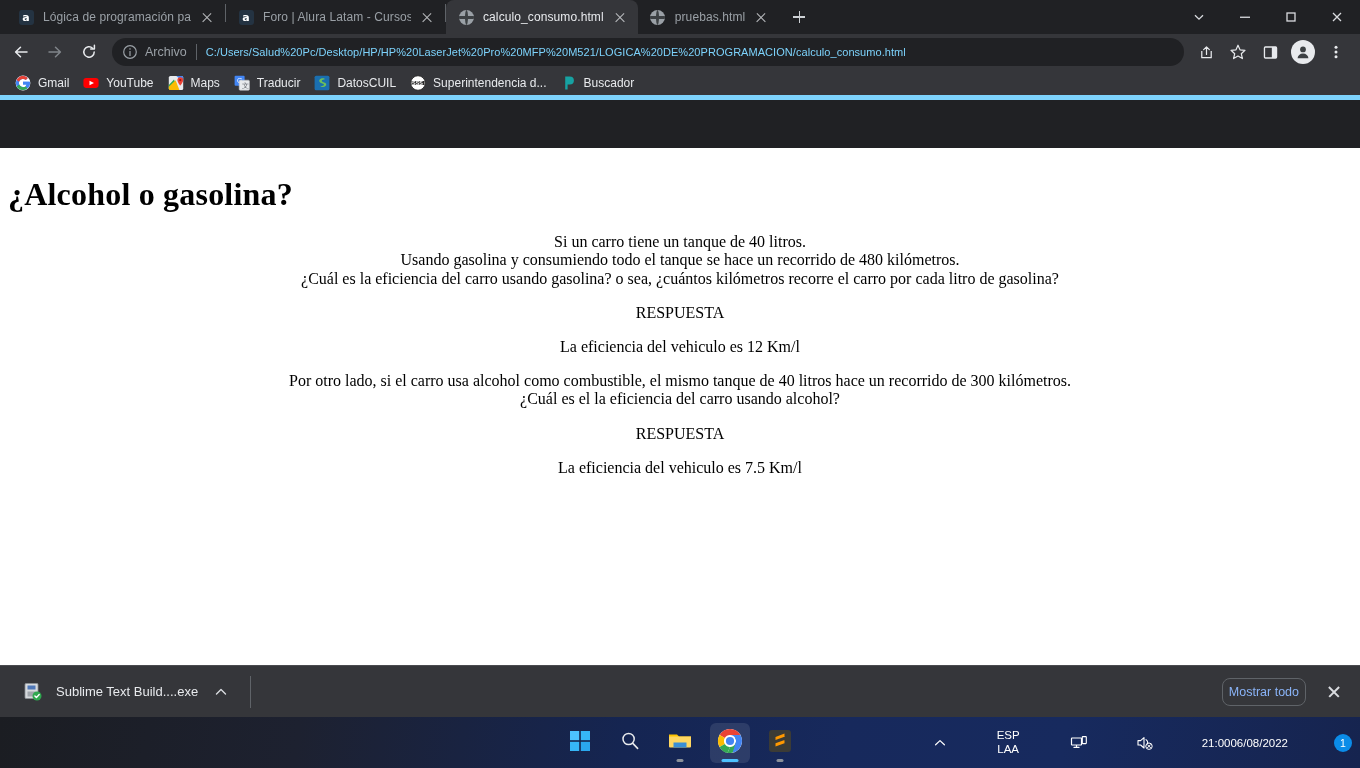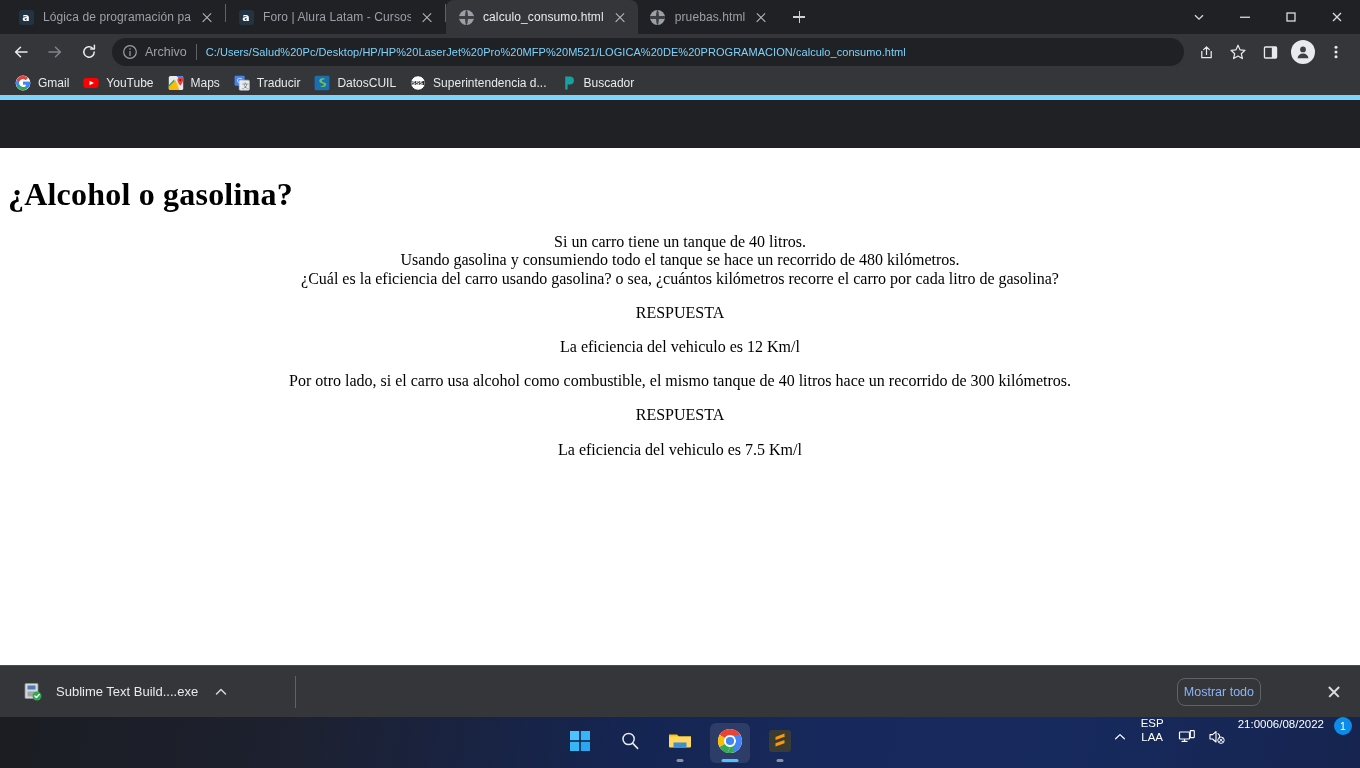--- a/index.html
+++ b/index.html
@@ -255,21 +255,20 @@
   
   #downloads {
     position: absolute;
     left: 0; top: 665px;
     width: 1360px; height: 52px;
     background: #35363a;
     border-top: 1px solid #4a4b4f;
     display: flex;
     align-items: center;
     padding: 0 12px;
-    gap: 45px;
   }
   #dl-item {
     display: flex;
     align-items: center;
     height: 36px;
     padding: 0 4px 0 10px;
     border-radius: 6px;
   }
   #dl-icon { width: 22px; height: 22px; margin-right: 12px; flex: 0 0 22px; }
   #dl-name { font-size: 13px; color: #e8eaed; white-space: nowrap; }
@@ -329,23 +328,24 @@
     height: 3px; border-radius: 2px;
     background: #8a9099;
     width: 7px;
   }
   .tbapp.active .underline { background: #4cc2ff; width: 17px; }
 
   #tray {
     position: absolute;
     right: 8px;
     display: flex;
-    align-items: flex-start;
+    align-items: center;
     height: 51px;
     color: #fff;
+    gap: 36px;
   }
   .tray-item { display: flex; align-items: center; justify-content: center; padding: 0 6px; height: 40px; border-radius: 4px; }
   #lang {
     display: flex; flex-direction: column;
     align-items: center; justify-content: center;
     font-size: 11.5px; line-height: 13.5px;
     color: #fff; padding: 0 8px;
   }
   #clock {
     display: flex; flex-direction: row;
@@ -592,20 +592,21 @@
       <p>
         <span>RESPUESTA</span>
       </p>
 
       <p>
         <span>La eficiencia del vehiculo es 12 Km/l</span>
       </p>
 
       <p>
         <span>Por otro lado, si el carro usa alcohol como combustible, el mismo tanque de 40 litros hace un recorrido de 300 kilómetros.</span><br>
+        <span>¿Cuál es el la eficiencia del carro usando alcohol?</span>
       </p>
 
       <p>
         <span>RESPUESTA</span>
       </p>
 
       <p>
         <span>La eficiencia del vehiculo es 7.5 Km/l</span>
       </p>
     </div>

